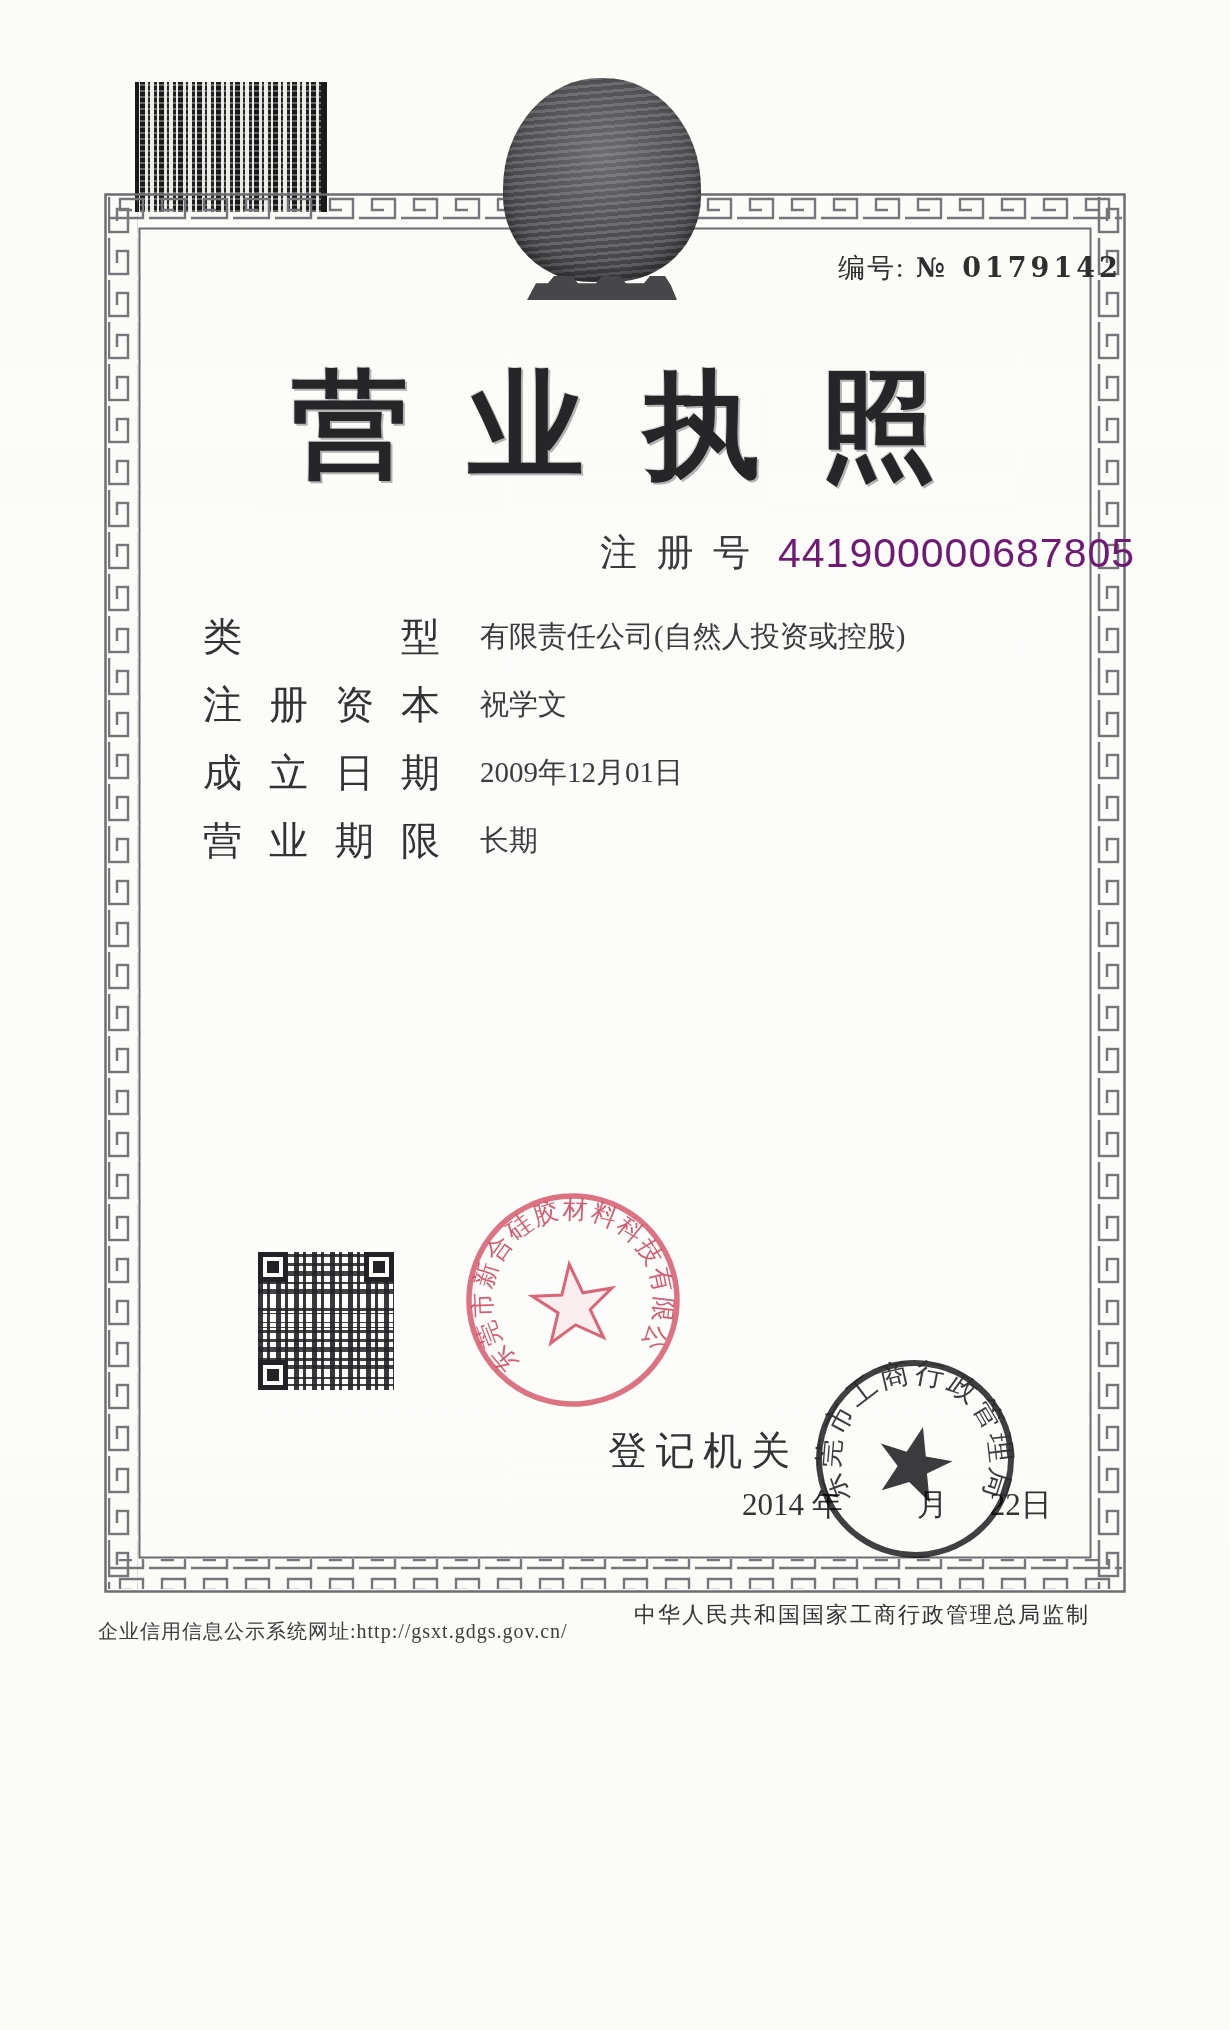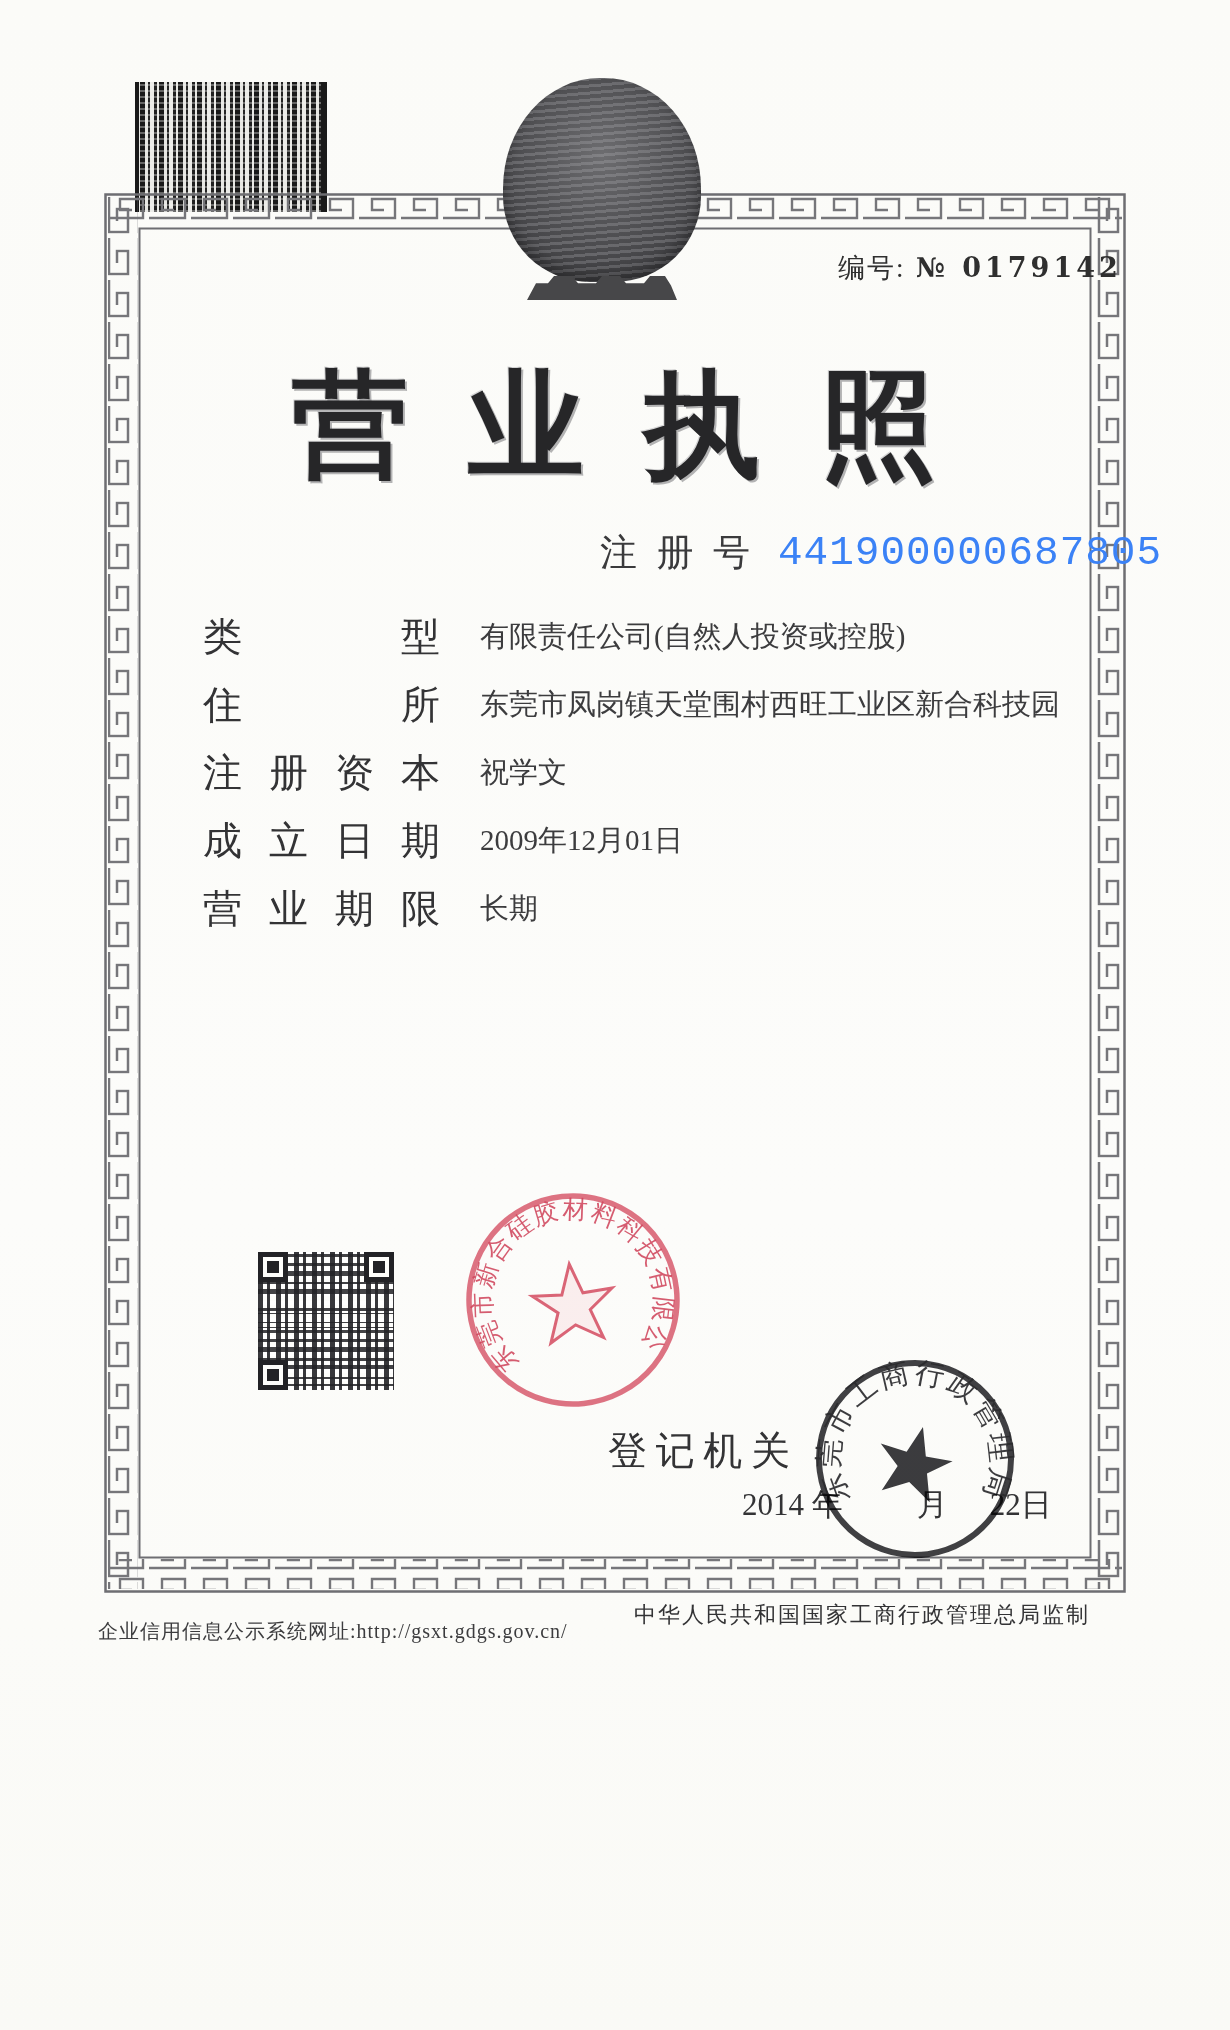--- a/index.html
+++ b/index.html
@@ -42,21 +42,21 @@
   .title{
     position:absolute;left:292px;top:348px;z-index:4;width:700px;
     font-family:"DejaVu Sans","Liberation Sans",sans-serif;
     font-size:116px;font-weight:900;letter-spacing:60px;white-space:nowrap;
     color:#262628;text-shadow:2px 2px 0 rgba(90,90,95,.45), -1px -1px 0 rgba(120,120,125,.3);
   }
   
   .regline{position:absolute;left:600px;top:528px;z-index:4;white-space:nowrap;}
   .regline .rlabel{display:inline-block;width:150px;font-size:37px;color:#3a3a3c;
     text-align:justify;text-align-last:justify;vertical-align:middle;}
-  .regline .rno{font-family:Liberation Mono, monospace;font-size:41px;color:#3b82f6;margin-left:24px;vertical-align:middle;letter-spacing:1px;}
+  .regline .rno{font-family:Liberation Sans, sans-serif;font-size:41px;color:#701a75;margin-left:24px;vertical-align:middle;letter-spacing:1px;}
   
   .fields{position:absolute;left:203px;top:610px;width:900px;z-index:4;}
   .row{min-height:68px;}
   .flabel{
     display:inline-block;width:237px;font-size:39px;color:#333335;
     text-align:justify;text-align-last:justify;vertical-align:top;
     font-family:"Liberation Serif",serif;
   }
   .fvalue{
     display:inline-block;width:612px;margin-left:36px;padding-top:9px;
@@ -124,24 +124,20 @@
   <span class="rlabel">注册号</span>
   <span class="rno">441900000687805</span>
 </div>
 
 <div class="fields">
   <div class="row">
     <span class="flabel">类型</span>
     <span class="fvalue">有限责任公司(自然人投资或控股)</span>
   </div>
   <div class="row">
-    <span class="flabel">住所</span>
-    <span class="fvalue">东莞市凤岗镇天堂围村西旺工业区新合科技园</span>
-  </div>
-  <div class="row">
     <span class="flabel">注册资本</span>
     <span class="fvalue">祝学文</span>
   </div>
   <div class="row">
     <span class="flabel">成立日期</span>
     <span class="fvalue">2009年12月01日</span>
   </div>
   <div class="row">
     <span class="flabel">营业期限</span>
     <span class="fvalue">长期</span>

